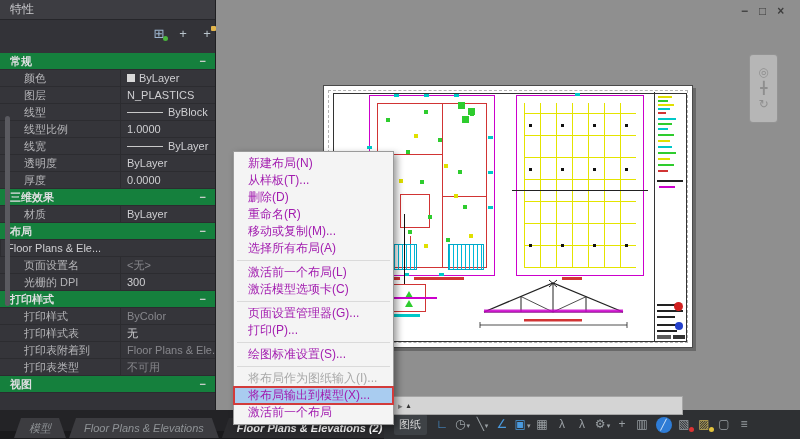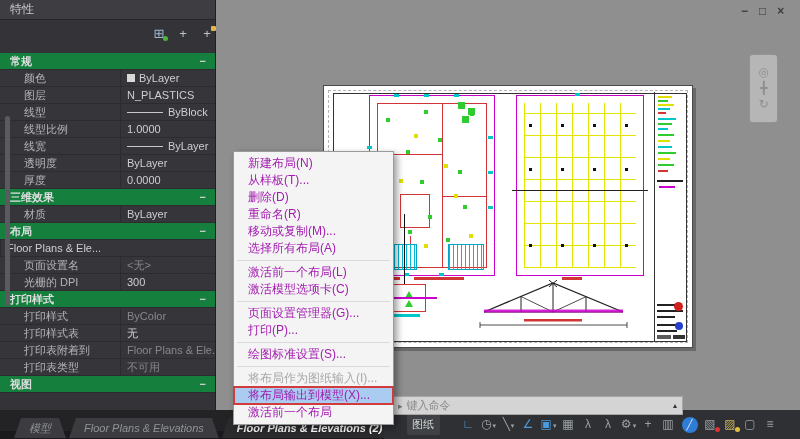--- a/index.html
+++ b/index.html
@@ -100,21 +100,21 @@
   .tab{height:20px;line-height:20px;padding:0 15px;margin-right:3px;background:#3c3c40;color:#8f9396;
        font-size:11px;white-space:nowrap;clip-path:polygon(0 100%,7px 0,calc(100% - 7px) 0,100% 100%);}
   .tab.active{background:#2b2b2e;color:#fff;font-weight:bold;}
   .tab-overflow{position:absolute;left:368px;top:3px;color:#8a8a8a;font-size:11px;display:inline-block;transform:rotate(90deg);}
   .statusrow{position:absolute;left:384px;top:0;width:416px;height:29px;background:#2e3033;
              display:flex;align-items:center;padding-left:4px;}
   .sic{position:relative;min-width:19px;height:21px;line-height:21px;text-align:center;color:#9aa0a4;
        font-size:12px;margin-right:1px;}
   .sic .caretv{font-size:7px;color:#9aa0a4;margin-left:1px;}
   .sic.on{color:#4a9ade;}
-  .sic.textbtn{color:#d8d8d8;font-size:11px;padding:0 5px;background:#3e4246;border-radius:2px;margin:0 19px;}
+  .sic.textbtn{color:#d8d8d8;font-size:11px;padding:0 5px;background:#3e4246;border-radius:2px;margin:0 6px;}
   .sic.bluecircle{background:#2e7cd6;border-radius:50%;width:16px;min-width:16px;height:16px;line-height:16px;
                   color:#d6e7f8;font-size:10px;margin:0 3px;}
   .sic.warn-red::after{content:"";position:absolute;width:5px;height:5px;border-radius:50%;background:#d33;right:0;bottom:3px;}
   .sic.warn-yellow{color:#c9b25a;}
   .sic.warn-yellow::after{content:"";position:absolute;width:5px;height:5px;border-radius:50%;background:#e2c23c;right:0;bottom:3px;}
 </style>
 </head>
 <body>
 
 <div id="root">
@@ -370,21 +370,20 @@
       <div class="mi sep"></div>
       <div class="mi">绘图标准设置(S)...</div>
       <div class="mi sep"></div>
       <div class="mi disabled">将布局作为图纸输入(I)...</div>
       <div class="mi hl">将布局输出到模型(X)...</div>
       <div class="mi">激活前一个布局</div>
     </div>
 
   <div class="cmdbar">
     <span class="cmd-prompt">▸</span>
-    <span class="cmd-text">键入命令</span>
     <span class="cmd-caret">▴</span>
   </div>
 
   <div class="bottombar">
     <div class="bb-strip"></div>
     <div class="tabs">
 
     <div class="tab">模型</div>
         <div class="tab">Floor Plans &amp; Elevations</div>
         <div class="tab active">Floor Plans &amp; Elevations (2)</div>

